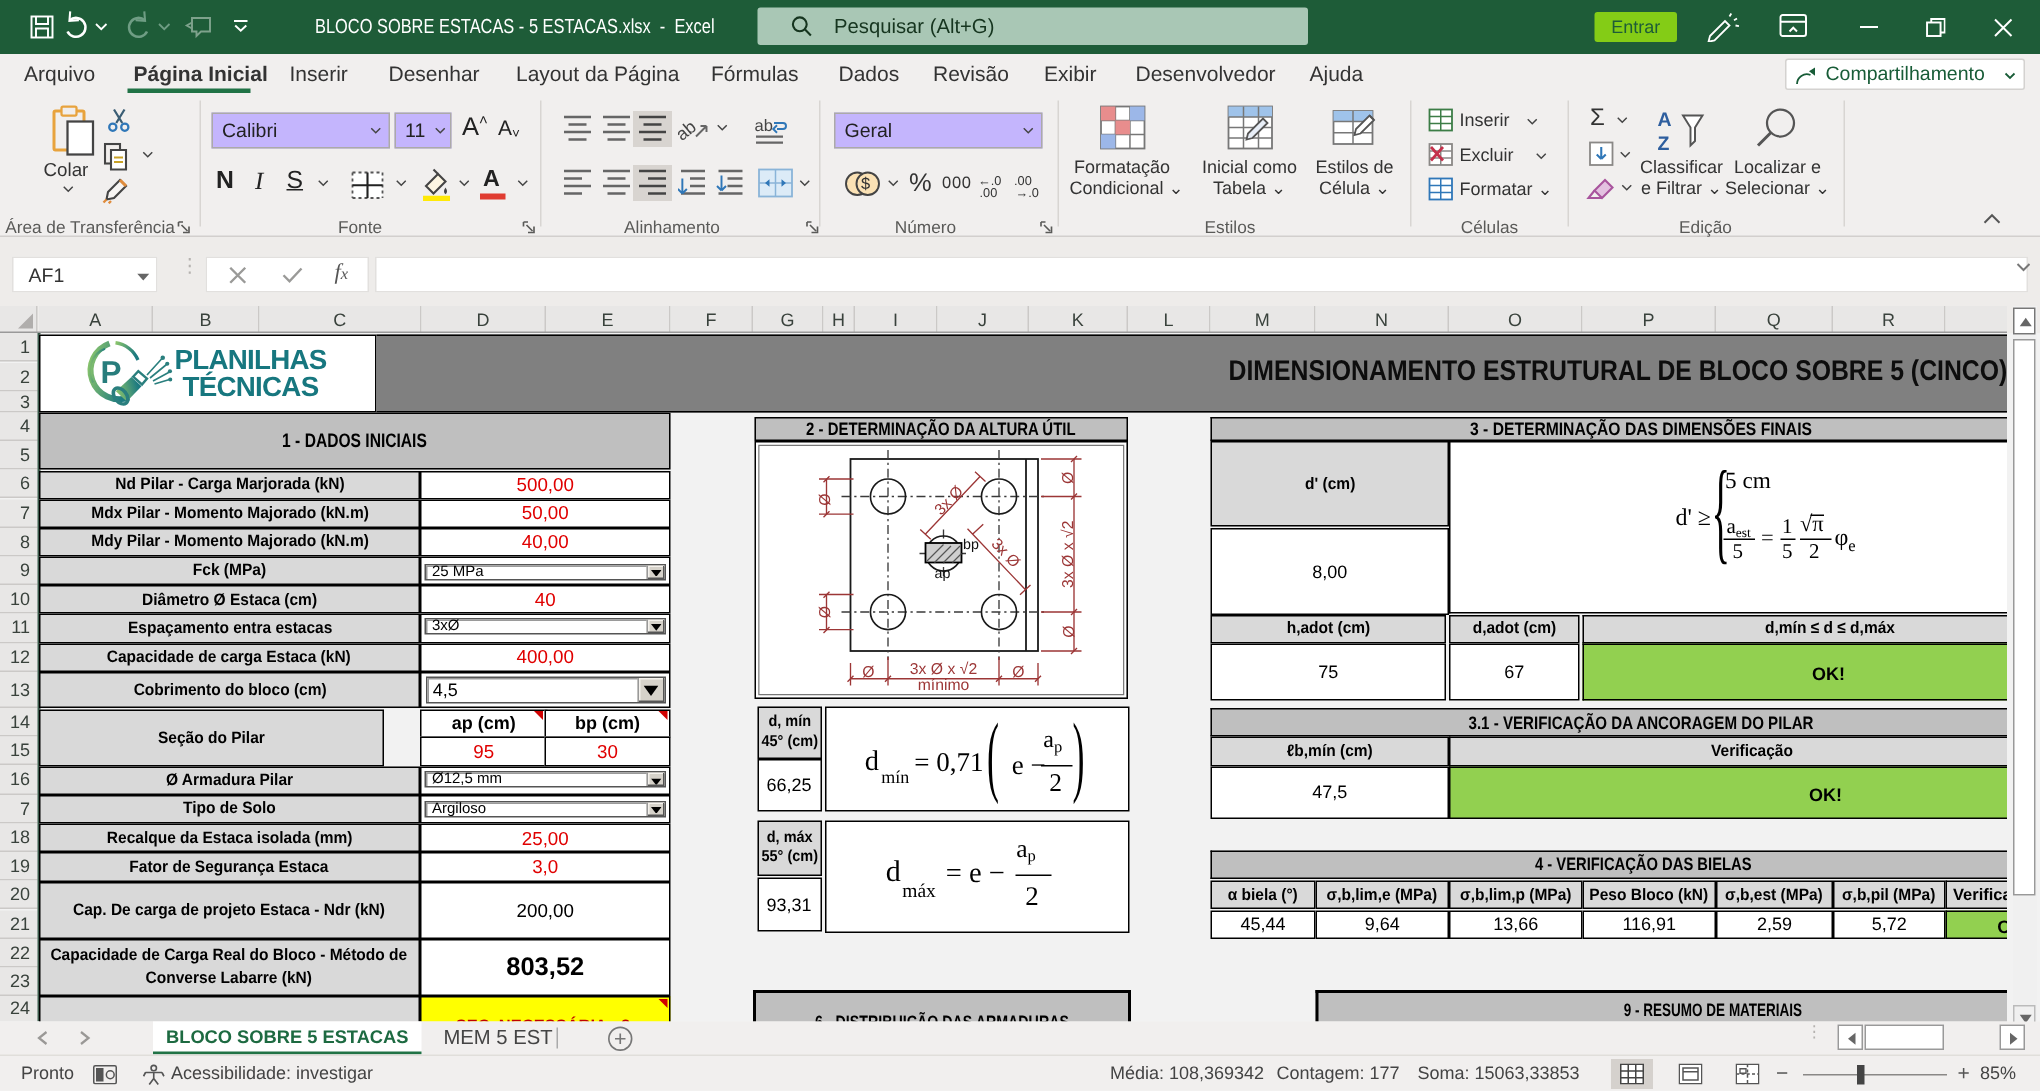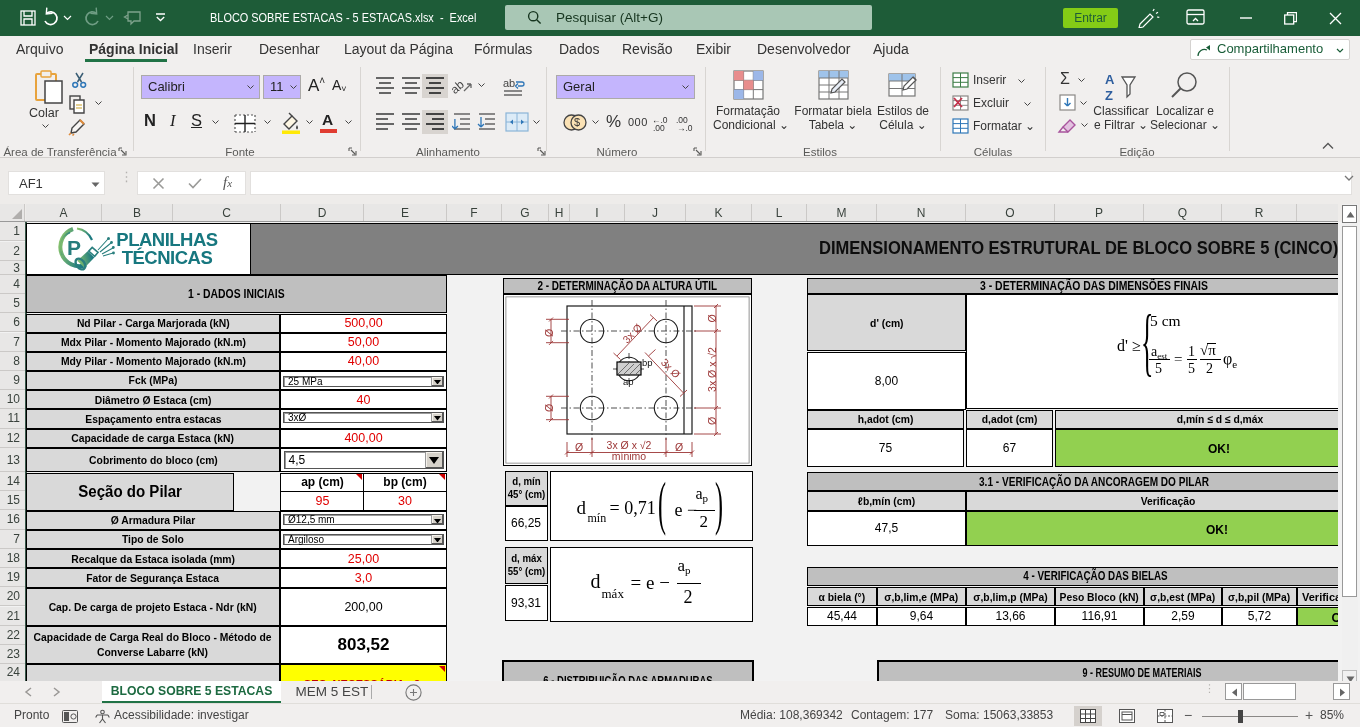--- a/index.html
+++ b/index.html
@@ -312,21 +312,21 @@
         <rect x="1" y="19.6" width="9.6" height="9.4" fill="#9cb7e8"></rect>
     </svg>
     <div class="rbtxt" style="left:713px;top:42px;width:70px;text-align:center">Formatação</div>
     <div class="rbtxt" style="left:713px;top:56px;width:70px;text-align:center">Condicional ⌄</div>
     <svg class="abs" style="left:818px;top:8px" width="31" height="30" viewBox="0 0 31 30">
       <rect x="1" y="1" width="29" height="28" stroke="#777" fill="#fff" stroke-width="1.2"></rect>
       <rect x="1" y="1" width="29" height="7" fill="#9fc3ea"></rect>
       <path d="M1 8 h29 M1 15 h29 M1 22 h29 M11 1 v28 M21 1 v28" stroke="#777" stroke-width="1"></path>
       <path d="M27 12 L17 22 l-4 1 l1 -4 L24 9 z" stroke="#555" fill="#e8eef7" stroke-width="1.2"></path>
     </svg>
-    <div class="rbtxt" style="left:793px;top:42px;width:80px;text-align:center">Formatar biela</div>
+    <div class="rbtxt" style="left:793px;top:42px;width:80px;text-align:center">Inicial como</div>
     <div class="rbtxt" style="left:793px;top:56px;width:80px;text-align:center">Tabela ⌄</div>
     <svg class="abs" style="left:888px;top:8px" width="31" height="30" viewBox="0 0 31 30">
       <rect x="1" y="4" width="26" height="22" stroke="#777" fill="#fff" stroke-width="1.2"></rect>
       <rect x="1" y="4" width="26" height="7" fill="#9fc3ea"></rect>
       <path d="M1 11 h26 M1 18.5 h26 M14 4 v22" stroke="#777" stroke-width="1"></path>
       <path d="M28 10 L19 19 l-4 1 l1 -4 L25 7 z" stroke="#555" fill="#fff" stroke-width="1.2"></path>
       <path d="M25 7 l3 3" stroke="#555" stroke-width="1.2"></path>
     </svg>
     <div class="rbtxt" style="left:868px;top:42px;width:70px;text-align:center">Estilos de</div>
     <div class="rbtxt" style="left:868px;top:56px;width:70px;text-align:center">Célula ⌄</div>
@@ -542,21 +542,21 @@
     <div class="cell glabel" style="left:26px;top:225.7px;width:254px;height:24.7px;font-size:11px">
         <i>Cobrimento do bloco (cm)</i>
       </div>
     <div class="cell gwhite" style="left:280px;top:225.7px;width:167px;height:24.7px"></div>
     <div class="ddown" style="left:283.5px;top:229px;width:160px;height:18px;line-height:17px;font-size:12px"><span style="margin-left:4px">4,5</span>
       <div class="ddbtn" style="width:18px">
           <svg class="abs" style="left:3px;top:5px" width="10" height="7" viewBox="0 0 10 7">
             <path d="M0 0 h10 L5 7 z" fill="#000"></path>
           </svg>
         </div></div>
-    <div class="cell glabel" style="left:26px;top:250.5px;width:208px;height:38px;font-size:16px">
+    <div class="cell glabel" style="left:26px;top:250.5px;width:230px;height:38px;font-size:11px">
         <i>Seção do Pilar</i>
       </div>
     <div class="cell gwhite" style="left:280px;top:250.5px;width:85px;height:19px;font-weight:bold;font-size:12px">ap (cm)</div>
     <div class="cell gwhite" style="left:363px;top:250.5px;width:84px;height:19px;font-weight:bold;font-size:12px">bp (cm)</div>
     <div class="cell gwhite red" style="left:280px;top:269px;width:85px;height:19.5px;font-size:12.5px">95</div>
     <div class="cell gwhite red" style="left:363px;top:269px;width:84px;height:19.5px;font-size:12.5px">30</div>
     <div class="tri" style="left:356px;top:252px"></div>
     <div class="tri" style="left:438.5px;top:252px"></div>
     <div class="cell glabel" style="left:26px;top:288.5px;width:254px;height:19px;font-size:11px">
         <i>Ø Armadura Pilar</i>

